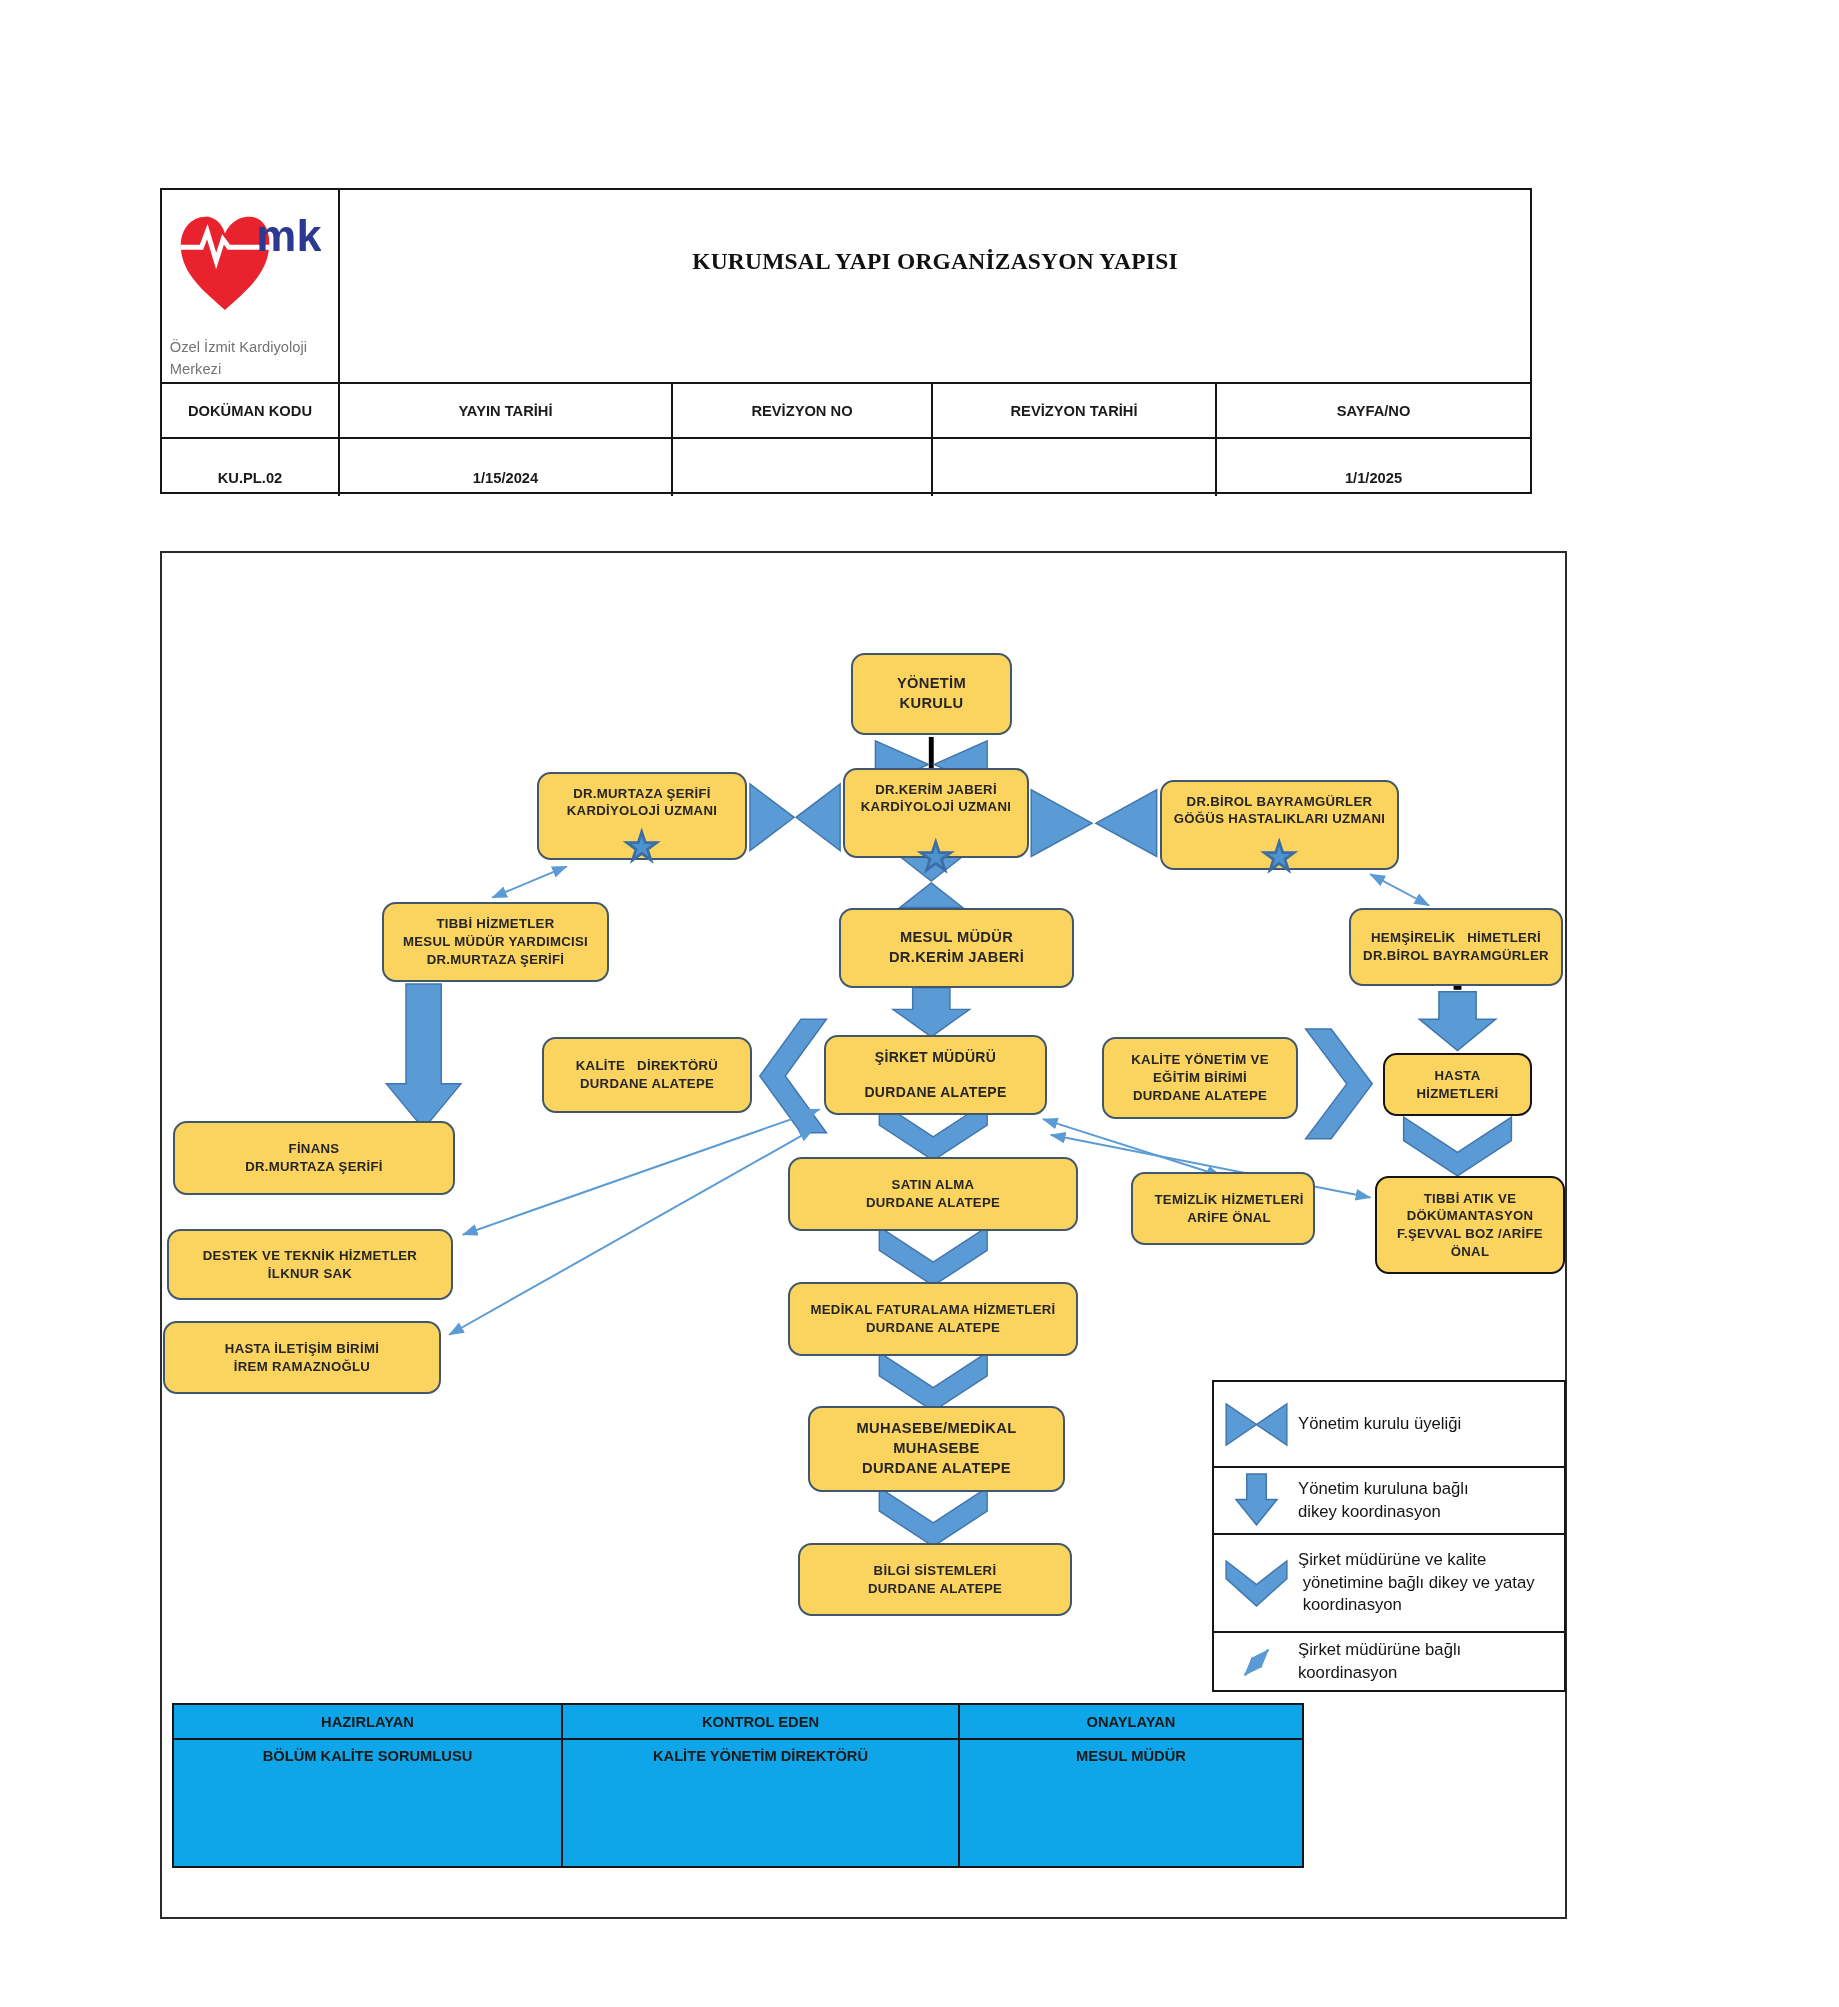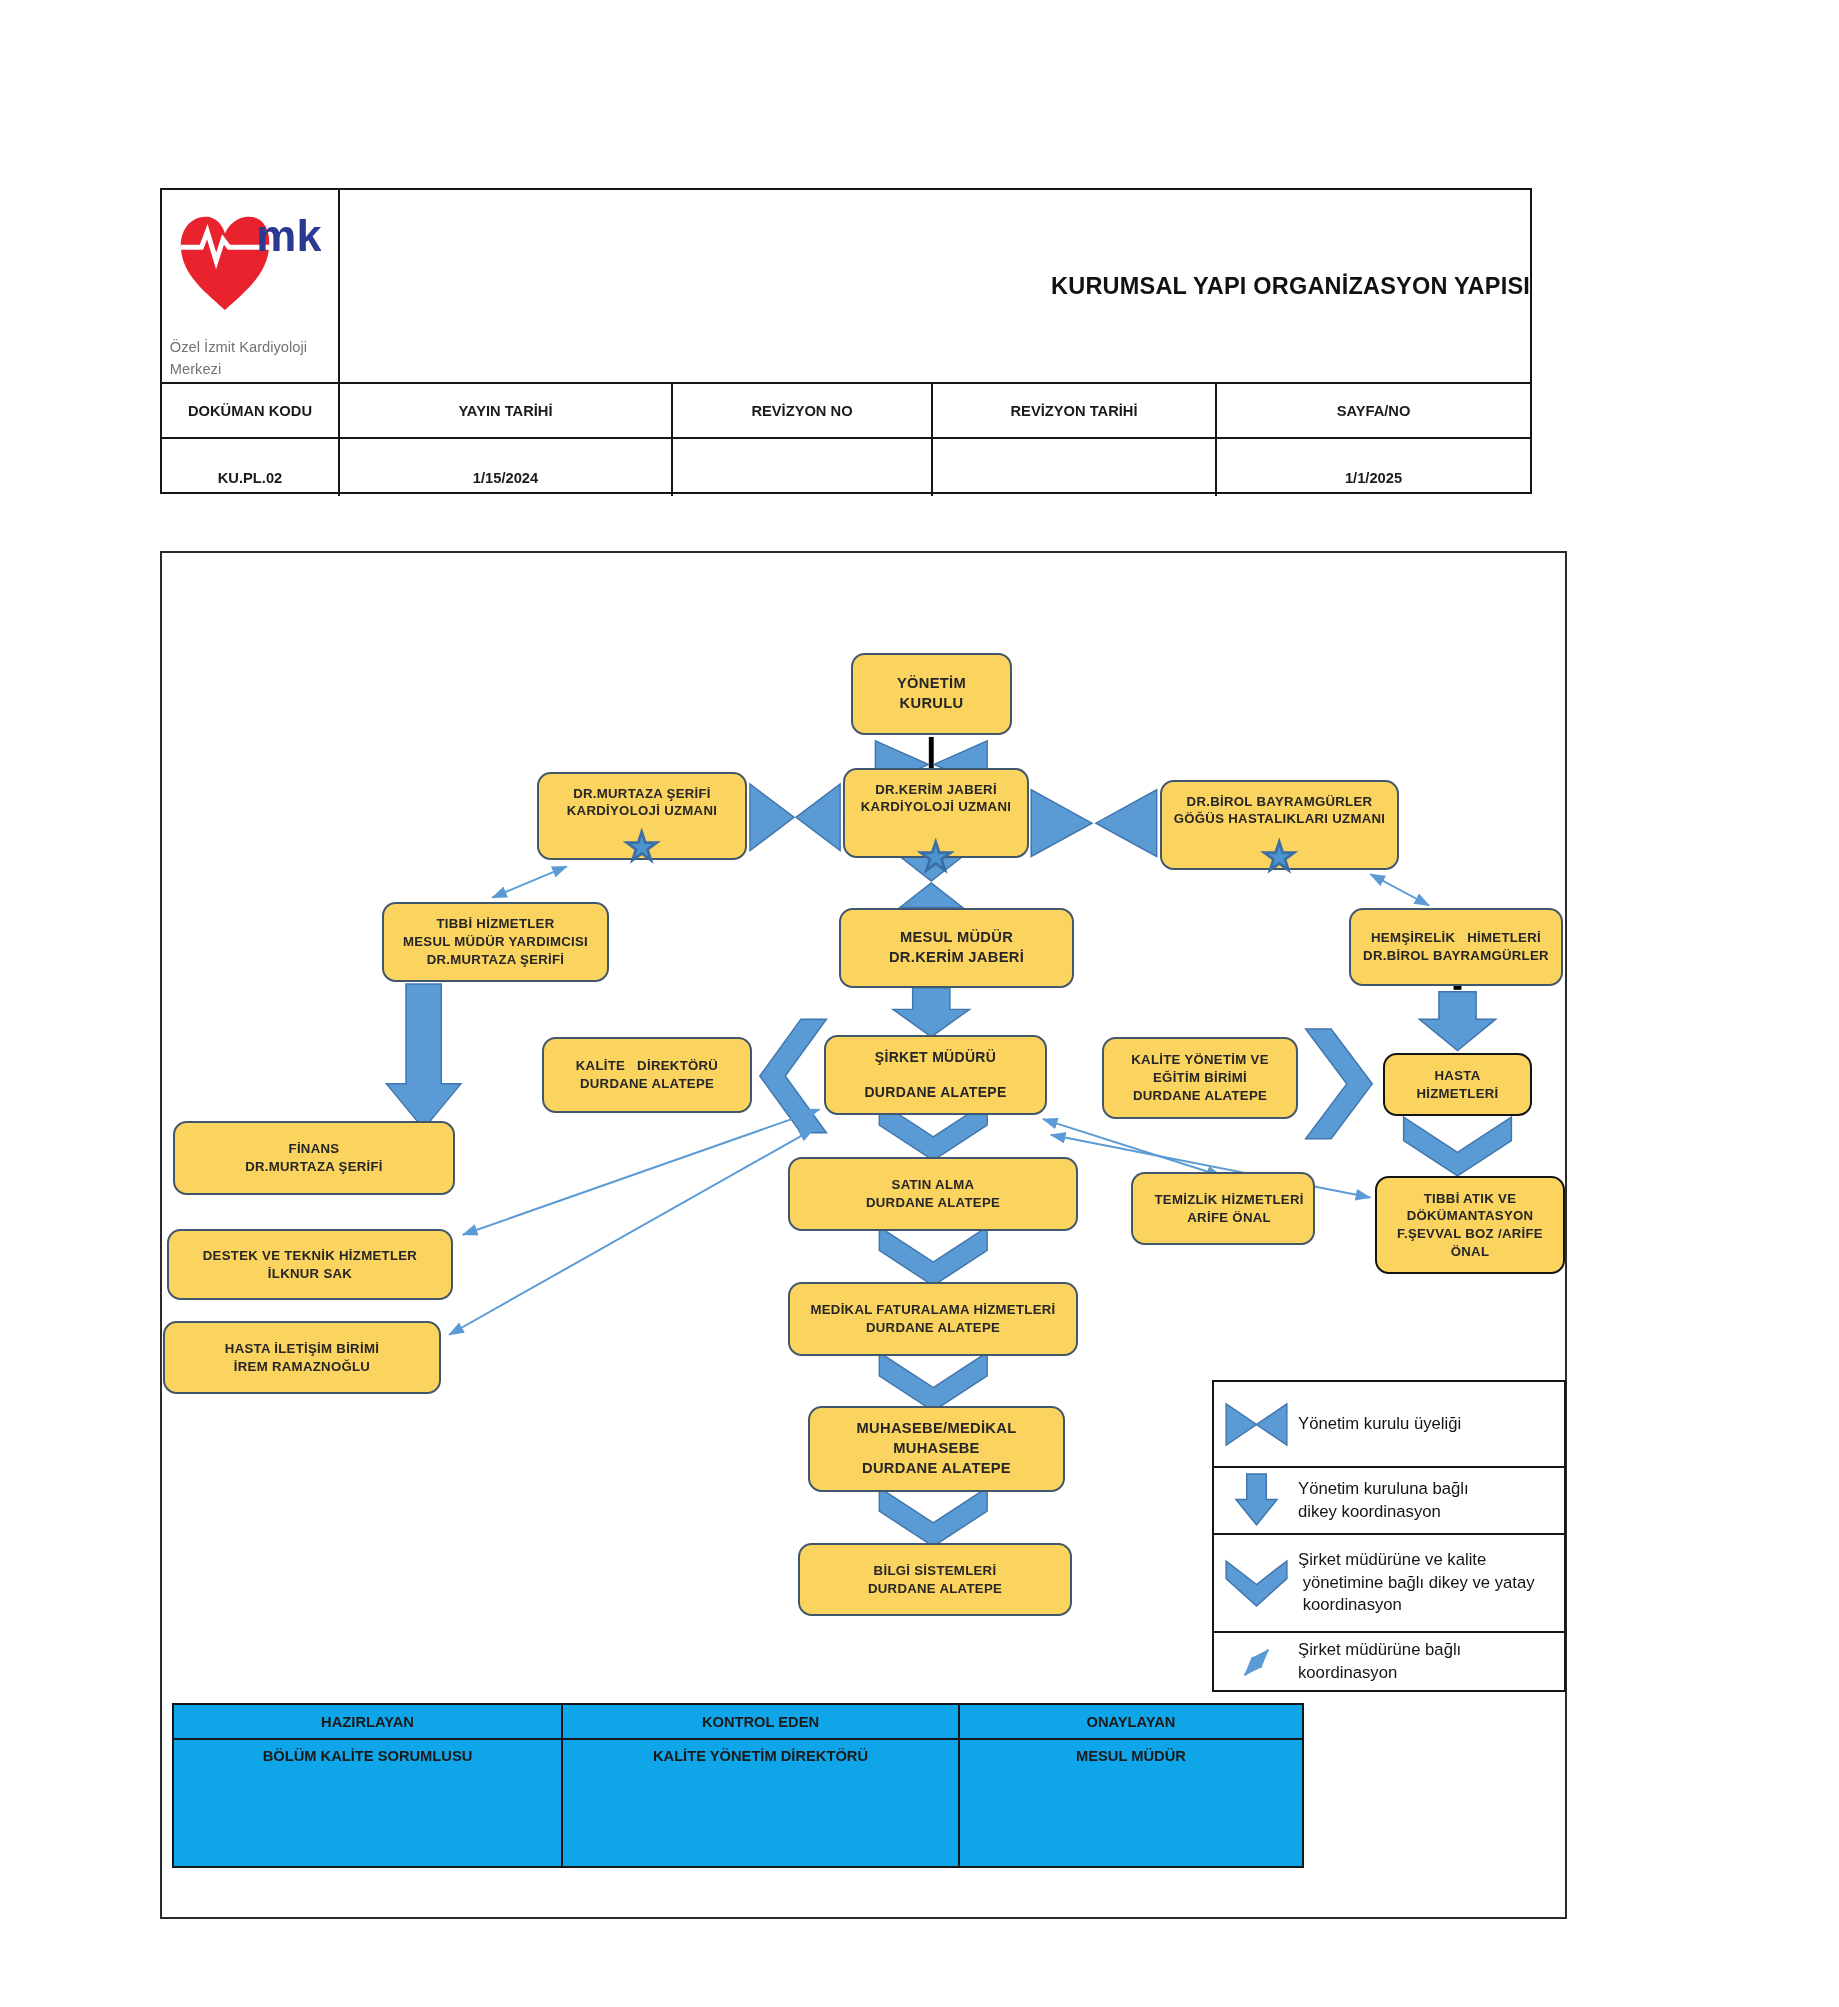--- a/index.html
+++ b/index.html
@@ -6,21 +6,21 @@
   .page{position:relative;width:1840px;height:2007px;background:#ffffff;
         font-family:"Liberation Sans",sans-serif;color:#1a1a1a;overflow:hidden;}
 
   
   .hdr-table{position:absolute;left:160px;top:188px;width:1372px;height:306px;
              border:2px solid #161616;box-sizing:border-box;background:#fff;}
   .hdr-logo-cell{position:absolute;left:0;top:0;width:178px;height:194px;
                  border-right:2px solid #161616;border-bottom:2px solid #161616;box-sizing:border-box;}
   .hdr-title-cell{position:absolute;left:178px;top:0;right:0;height:194px;
                   border-bottom:2px solid #161616;box-sizing:border-box;
-                  display:flex;justify-content:flex-end;align-items:flex-start;padding-top:83px;}
+                  display:flex;justify-content:center;align-items:flex-start;padding-top:58px;font-family:Liberation Serif, serif;}
   .doc-title{font-size:23.5px;font-weight:bold;letter-spacing:0.2px;color:#111;}
   .org-name{position:absolute;left:7.8px;bottom:2px;font-size:14.7px;line-height:1.45;color:#737373;}
   .logo-svg{position:absolute;left:11.8px;top:9.8px;}
 
   .meta-row{position:absolute;left:0;width:100%;display:flex;box-sizing:border-box;}
   .meta-head{top:194px;height:53px;}
   .meta-vals{top:247px;height:59px;border-top:2px solid #161616;}
   .meta-cell{box-sizing:border-box;border-right:2px solid #161616;display:flex;
              align-items:center;justify-content:center;font-weight:bold;font-size:14.7px;}
   .meta-cell:last-child{border-right:none;}

